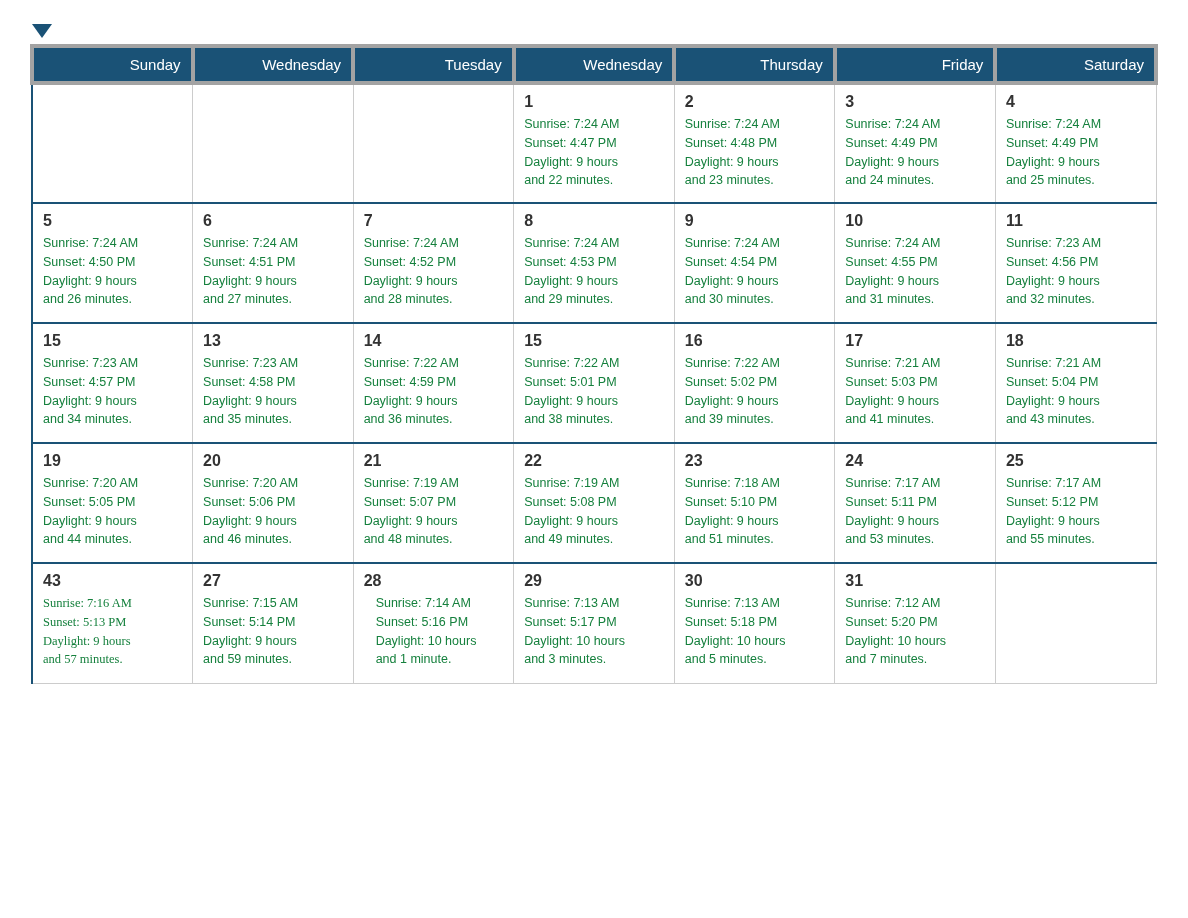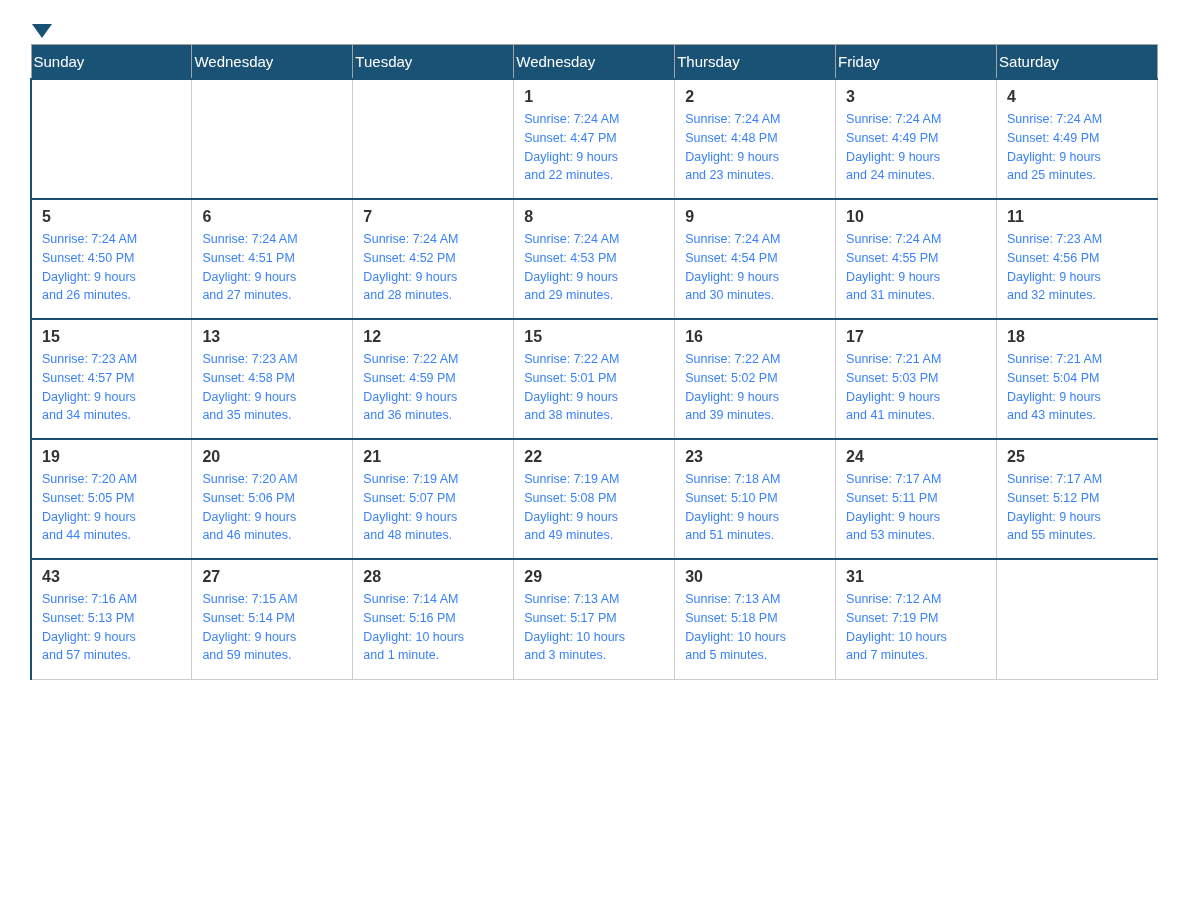--- a/index.html
+++ b/index.html
@@ -59,25 +59,25 @@
       margin-top: 4px;
     }
     .calendar {
       width: 100%;
       border-collapse: collapse;
       margin-top: 10px;
     }
     .calendar th {
       background-color: #1a5276;
       color: #fff;
-      padding: 8px 2px;
+      padding: 8px 10px;
       font-size: 15px;
       font-weight: normal;
-      text-align: left;
-      border: 1px solid #a3a3a3;
+      text-align: right;
+      border: 4px solid #a3a3a3;
     }
     .calendar td {
       vertical-align: top;
       padding: 8px 10px;
       border: 1px solid #ccc;
       width: 14.28%;
       min-height: 100px;
       height: 120px;
       font-size: 13px;
       color: #333;
@@ -85,21 +85,21 @@
     }
     .day-number {
       font-size: 16px;
       font-weight: bold;
       display: block;
       margin-bottom: 4px;
       color: #333;
     }
     .day-info {
       font-size: 12.5px;
-      color: #3b82f6;
+      color: #15803d;
       line-height: 1.5;
     }
     .calendar tr td:first-child {
       border-left: 2px solid #1a5276;
     }
     .calendar tbody tr {
       border-top: 2px solid #1a5276;
     }
   </style>
 </head>
@@ -225,21 +225,21 @@
 and 34 minutes.</div>
         </td>
         <td>
           <span class="day-number">13</span>
           <div class="day-info" style="white-space: pre-line;">Sunrise: 7:23 AM
 Sunset: 4:58 PM
 Daylight: 9 hours
 and 35 minutes.</div>
         </td>
         <td>
-          <span class="day-number">12</span>
+          <span class="day-number">14</span>
           <div class="day-info" style="white-space: pre-line;">Sunrise: 7:22 AM
 Sunset: 4:59 PM
 Daylight: 9 hours
 and 36 minutes.</div>
         </td>
         <td>
           <span class="day-number">15</span>
           <div class="day-info" style="white-space: pre-line;">Sunrise: 7:22 AM
 Sunset: 5:01 PM
 Daylight: 9 hours
@@ -314,35 +314,35 @@
           <span class="day-number">25</span>
           <div class="day-info" style="white-space: pre-line;">Sunrise: 7:17 AM
 Sunset: 5:12 PM
 Daylight: 9 hours
 and 55 minutes.</div>
         </td>
       </tr>
       <tr>
         <td>
           <span class="day-number">43</span>
-          <div class="day-info" style="white-space: pre-line;">Sunrise: 7:16 AM
+          <div class="day-info" style="white-space: pre-line; font-family: Liberation Serif, serif;">Sunrise: 7:16 AM
 Sunset: 5:13 PM
 Daylight: 9 hours
 and 57 minutes.</div>
         </td>
         <td>
           <span class="day-number">27</span>
           <div class="day-info" style="white-space: pre-line;">Sunrise: 7:15 AM
 Sunset: 5:14 PM
 Daylight: 9 hours
 and 59 minutes.</div>
         </td>
         <td>
           <span class="day-number">28</span>
-          <div class="day-info" style="white-space: pre-line;">Sunrise: 7:14 AM
+          <div class="day-info" style="white-space: pre-line; margin-left: 12px;">Sunrise: 7:14 AM
 Sunset: 5:16 PM
 Daylight: 10 hours
 and 1 minute.</div>
         </td>
         <td>
           <span class="day-number">29</span>
           <div class="day-info" style="white-space: pre-line;">Sunrise: 7:13 AM
 Sunset: 5:17 PM
 Daylight: 10 hours
 and 3 minutes.</div>
@@ -350,20 +350,20 @@
         <td>
           <span class="day-number">30</span>
           <div class="day-info" style="white-space: pre-line;">Sunrise: 7:13 AM
 Sunset: 5:18 PM
 Daylight: 10 hours
 and 5 minutes.</div>
         </td>
         <td>
           <span class="day-number">31</span>
           <div class="day-info" style="white-space: pre-line;">Sunrise: 7:12 AM
-Sunset: 7:19 PM
+Sunset: 5:20 PM
 Daylight: 10 hours
 and 7 minutes.</div>
         </td>
         <td></td>
       </tr>
     </tbody>
 </table>
 
 </body></html>

